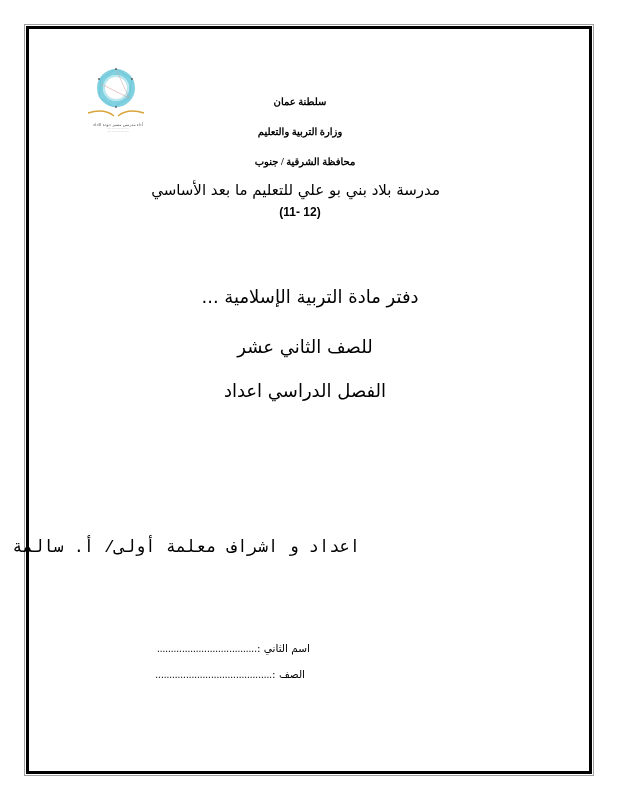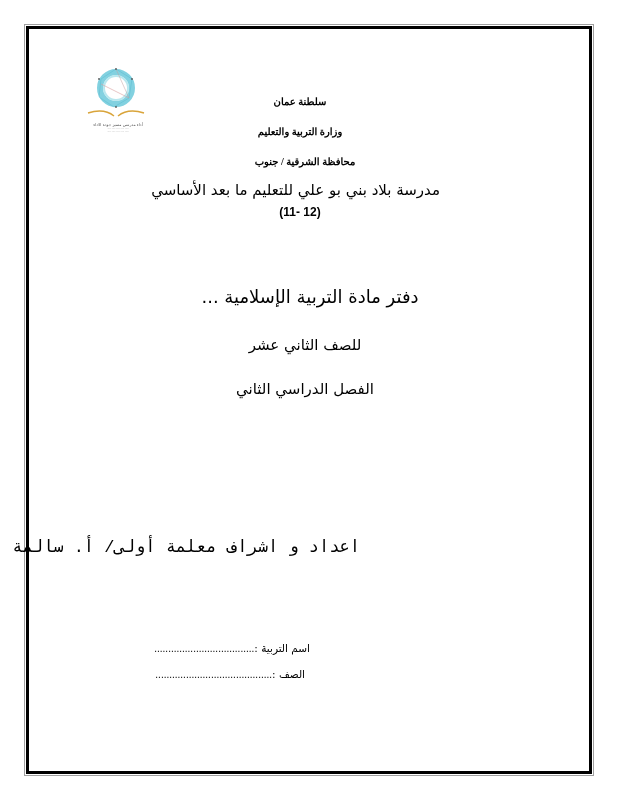--- a/index.html
+++ b/index.html
@@ -80,21 +80,21 @@
       font-size: 12px;
       direction: ltr;
     }
     .title {
       font-family: "DejaVu Sans", sans-serif;
       font-size: 18px;
       letter-spacing: 0.5px;
     }
     .subtitle {
       font-family: "DejaVu Sans", sans-serif;
-      font-size: 15px;
+      font-size: 18px;
     }
     .author {
       font-family: Liberation Mono, monospace;
       font-size: 17px;
     }
     .field {
       font-family: "DejaVu Sans", sans-serif;
       font-size: 10.5px;
     }
     .field .dots {
@@ -134,22 +134,22 @@
 </div>
 
 <div class="line hdr" style="left:210px; width:180px; top:96px;">سلطنة عمان</div>
 <div class="line hdr" style="left:200px; width:200px; top:126px;">وزارة التربية والتعليم</div>
 <div class="line hdr" style="left:200px; width:210px; top:156px;">محافظة الشرقية / جنوب</div>
 <div class="line school" style="left:190px; width:250px; top:181px;">مدرسة بلاد بني بو علي للتعليم ما بعد الأساسي</div>
 <div class="line grades" style="left:260px; width:80px; top:205px;">(11- 12)</div>
 
 <div class="line title" style="left:150px; width:320px; top:286px;">دفتر مادة التربية الإسلامية ...</div>
 <div class="line subtitle" style="left:200px; width:210px; top:336px;">للصف الثاني عشر</div>
-<div class="line subtitle" style="left:200px; width:210px; top:380px;">الفصل الدراسي الثاني</div>
+<div class="line subtitle" style="left:200px; width:210px; top:380px;">الفصل الدراسي اعداد</div>
 
 <div class="line author" style="left:90px; width:270px; top:536px;">اعداد و اشراف معلمة أولى/ أ. سالمة السنيدية</div>
 
 <div class="line field" style="left:130px; width:180px; top:642px; text-align:right;">
-  <span>اسم التربية :</span><span class="dots">....................................</span>
+  <span>اسم الثاني :</span><span class="dots">....................................</span>
 </div>
 <div class="line field" style="left:130px; width:175px; top:668px; text-align:right;">
   <span>الصف :</span><span class="dots">..........................................</span>
 </div>
 
 </body></html>

